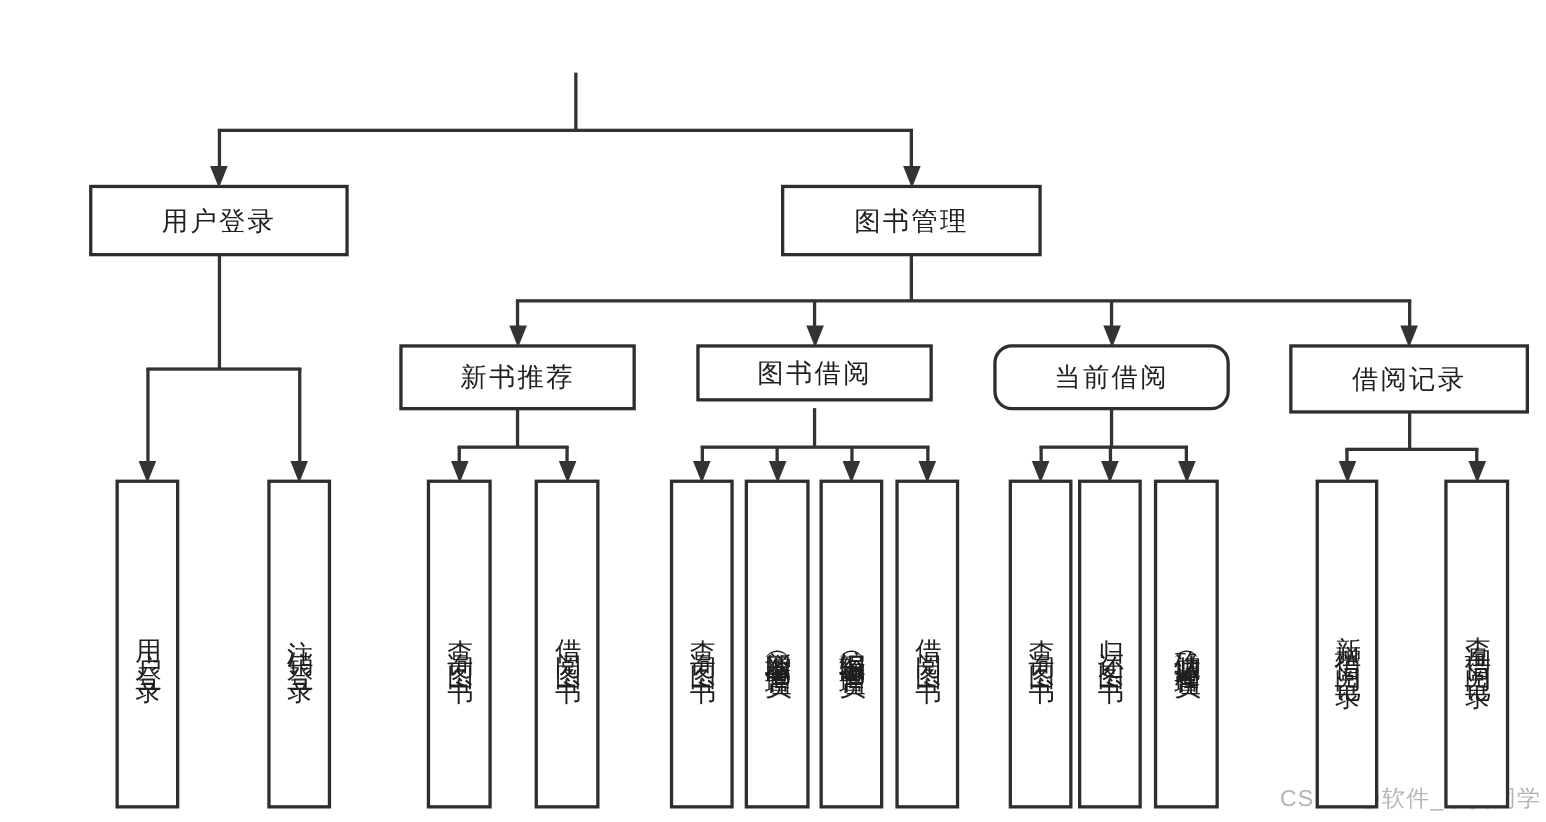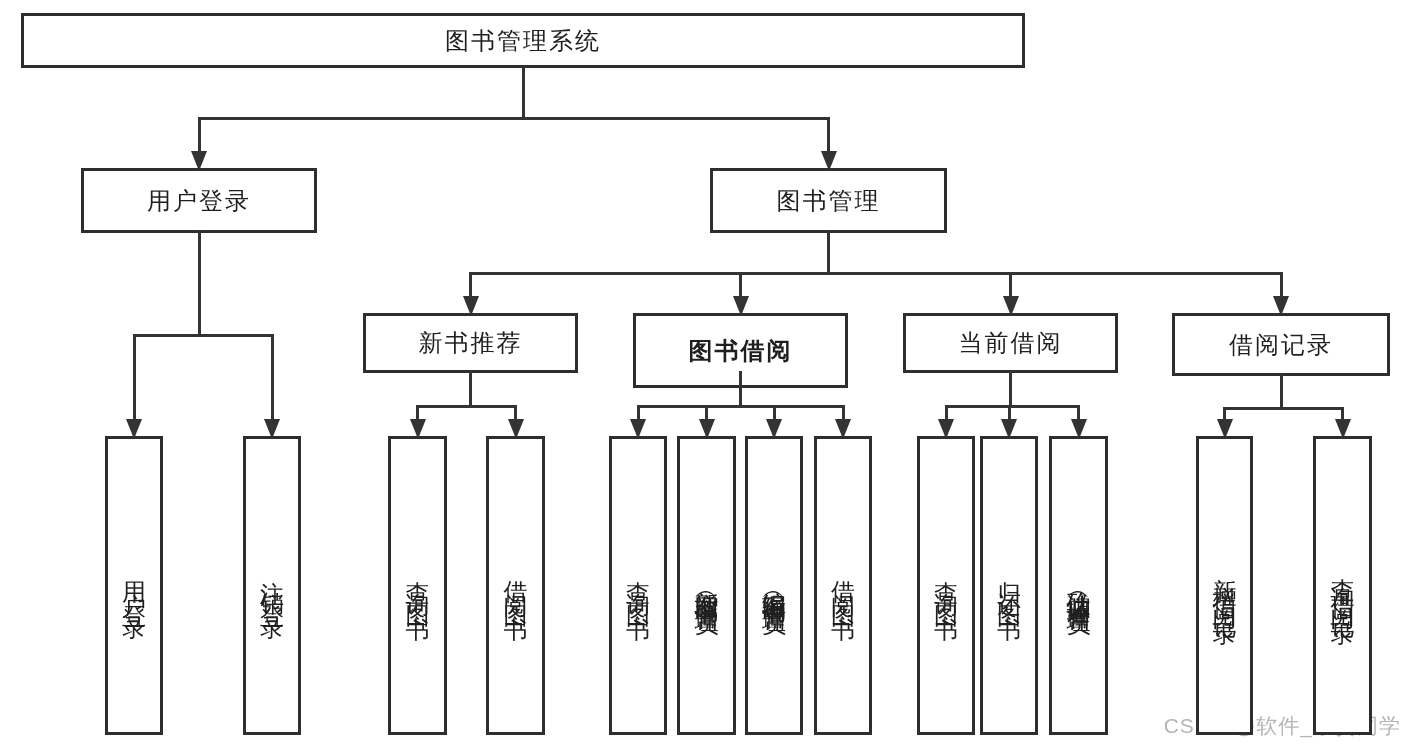--- a/index.html
+++ b/index.html
@@ -50,36 +50,33 @@
     letter-spacing:1px;
     color:#b5b5b5;
     white-space:nowrap;
   }
 </style>
 </head>
 <body>
 
 <div class="canvas" id="canvas">
   <div class="watermark">CSDN @软件_小贺同学</div>
-<div class="node horizontal" style="left: 21px; top: 13px; width: 1004px; height: 55px;">
-      <span>图书管理系统</span>
-    </div>
     <div class="node horizontal" style="left: 81px; top: 168px; width: 236px; height: 65px;">
       <span>用户登录</span>
     </div>
     <div class="node horizontal" style="left: 363px; top: 313px; width: 215px; height: 60px;">
       <span>新书推荐</span>
     </div>
     <div class="node horizontal" style="left: 710px; top: 168px; width: 237px; height: 65px;">
       <span>图书管理</span>
     </div>
-    <div class="node horizontal" style="left: 633px; top: 313px; width: 215px; height: 75px; font-weight: bold;">
+    <div class="node horizontal" style="left: 633px; top: 313px; width: 215px; height: 52px;">
       <span>图书借阅</span>
     </div>
-    <div class="node horizontal" style="left: 903px; top: 313px; width: 215px; height: 60px;">
+    <div class="node horizontal" style="left: 903px; top: 313px; width: 215px; height: 60px; border-radius: 17px;">
       <span>当前借阅</span>
     </div>
     <div class="node horizontal" style="left: 1172px; top: 313px; width: 218px; height: 63px;">
       <span>借阅记录</span>
     </div>
     <div class="node vertical" style="left: 105px; top: 436px; width: 58px; height: 299px; letter-spacing: 12px;">
       <span>用户登录</span>
     </div>
     <div class="node vertical" style="left: 243px; top: 436px; width: 58px; height: 299px; letter-spacing: 12px;">
       <span>注销登录</span>

